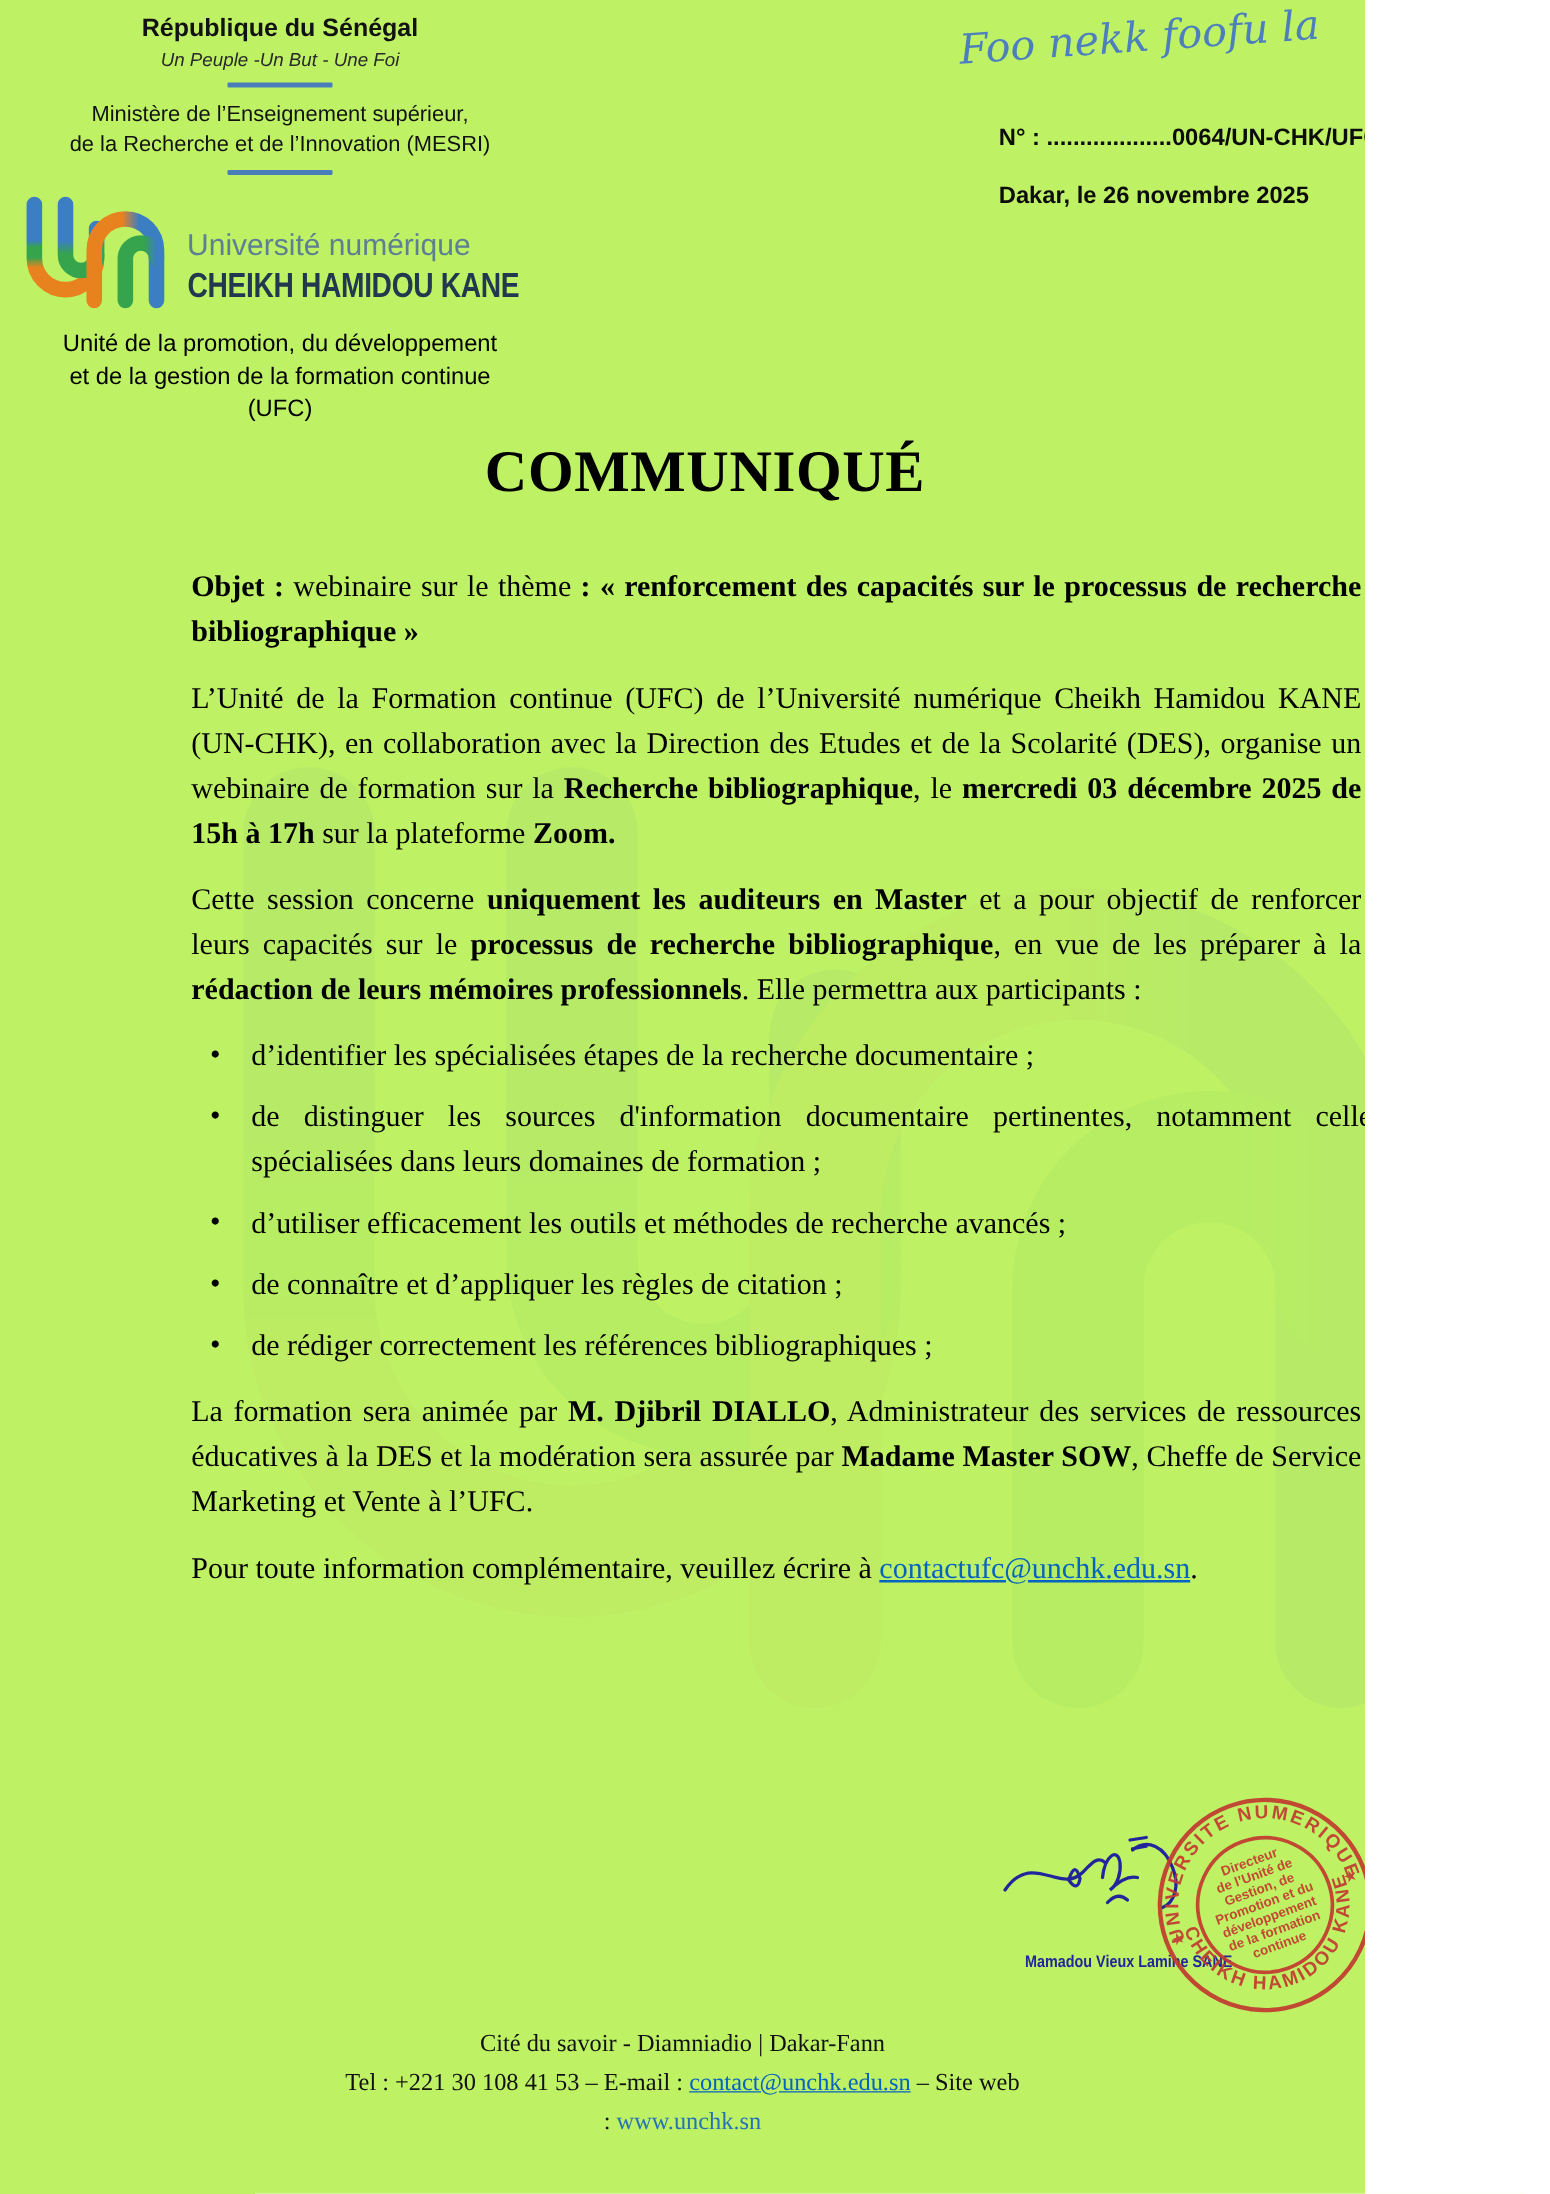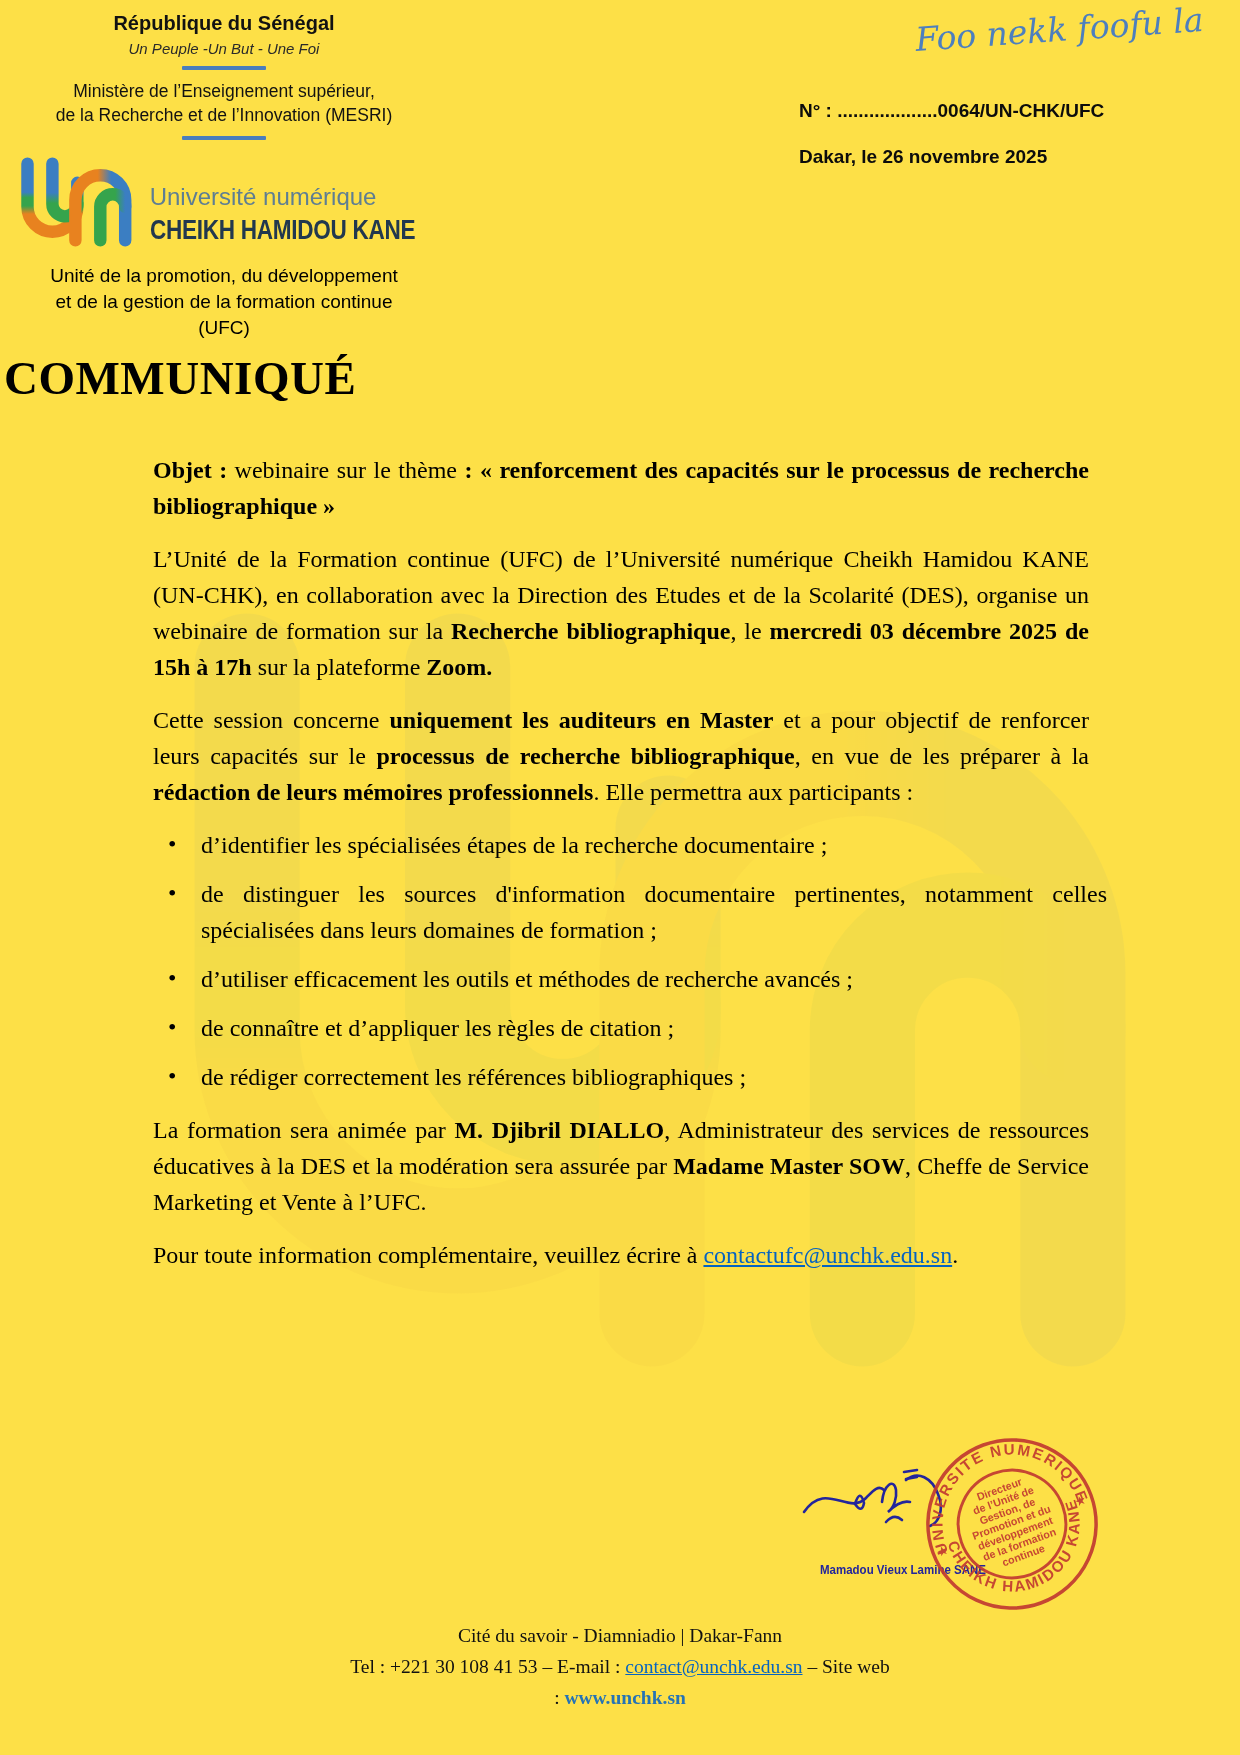--- a/index.html
+++ b/index.html
@@ -2,21 +2,21 @@
 <html style="--accent-blue: #4a7ebb; --slogan-blue: #4d7fbe; --link-blue: #0563c1; --site-blue: #2573b5; --stamp-red: #c23b31; --signature-blue: #23259c; --brand-gray: #5e7e93; --brand-navy: #22384e; --logo-blue: #3b7ec2; --logo-green: #35a44c; --logo-orange: #e8821f;"><head>
 <meta charset="utf-8">
 <style>
   :root{
     --accent-blue:#4a7ebb; --slogan-blue:#4d7fbe; --link-blue:#0563c1; --site-blue:#2573b5;
     --stamp-red:#c23b31; --signature-blue:#23259c; --brand-gray:#5e7e93; --brand-navy:#22384e;
     --logo-blue:#3b7ec2; --logo-green:#35a44c; --logo-orange:#e8821f;
   }
   *{box-sizing:border-box;}
   html,body{margin:0;padding:0;background:#ffffff;}
-  .page{position:relative;width:1240px;height:1755px;background:#fde047;overflow:hidden;
+  .page{position:relative;width:1092px;height:1755px;background:#bef264;overflow:hidden;
         font-family:"Liberation Serif",serif;color:#000;}
 
   
   .header-left{position:absolute;left:16px;top:12px;width:416px;text-align:center;
                font-family:"Liberation Sans",sans-serif;color:#121212;}
   .country{font-size:20px;font-weight:700;}
   .motto{font-size:15px;font-style:italic;color:#2a2a2a;margin-top:5px;}
   .divider{width:84px;height:4px;background:var(--accent-blue);margin:9px auto;border-radius:1px;}
   .ministry{font-size:17.5px;line-height:24px;}
   .logo-row{display:flex;justify-content:center;align-items:center;gap:13px;margin-top:8px;height:106px;}
@@ -28,21 +28,21 @@
 
   
   .slogan{position:absolute;right:36px;top:10px;font-family:"DejaVu Serif",serif;font-style:italic;
           font-size:33px;color:var(--slogan-blue);transform:rotate(-4deg);white-space:nowrap;}
   .ref-line,.date-line{position:absolute;left:799px;font-family:"Liberation Sans",sans-serif;
           font-weight:700;font-size:19px;color:#0c0c0c;white-space:nowrap;}
   .ref-line{top:100px;}
   .date-line{top:146px;}
 
   
-  .title{position:absolute;left:4px;width:100%;top:351px;margin:0;
+  .title{position:absolute;left:18px;width:100%;top:351px;text-align:center;margin:0;
          font-size:47px;font-weight:700;letter-spacing:.5px;font-family:"Liberation Serif",serif;}
 
   
   .body-text{position:absolute;left:135px;top:452px;width:972px;font-size:24px;line-height:36px;
              text-align:justify;}
   .body-text p{margin:0 18px 17px;}
   .objectives{list-style:none;margin:17px 0;padding:0 0 0 66px;}
   .objectives li{position:relative;margin:0 0 13px;}
   .objectives li::before{content:"\2022";position:absolute;left:-33px;top:-1px;font-size:24px;}
   .a-link{color:var(--link-blue);text-decoration:underline;cursor:pointer;}
@@ -59,21 +59,21 @@
   .ring-inner{stroke-width:3;}
   .stamp-arc{font-family:"Liberation Sans",sans-serif;font-weight:700;font-size:15.5px;
              letter-spacing:2px;fill:var(--stamp-red);}
   .stamp-center{font-family:"Liberation Sans",sans-serif;font-weight:700;font-size:11px;
                 fill:var(--stamp-red);text-anchor:middle;}
   .stamp-star{font-size:13px;fill:var(--stamp-red);}
 
   
   .footer{position:absolute;left:0;width:100%;top:1620px;text-align:center;font-size:19.5px;
           line-height:31px;color:#111;}
-  .site-link{color:var(--site-blue);font-weight:700;text-decoration:none;cursor:pointer;text-align:right;}
+  .site-link{color:var(--site-blue);font-weight:400;text-decoration:none;cursor:pointer;text-align:right;}
 
   
   .watermark{position:absolute;left:150px;top:580px;width:1020px;height:820px;opacity:.05;
              filter:grayscale(30%);pointer-events:none;}
   .hidden-defs{position:absolute;width:0;height:0;overflow:hidden;}
 </style>
 </head>
 <body>
 
 <svg class="hidden-defs" aria-hidden="true">

